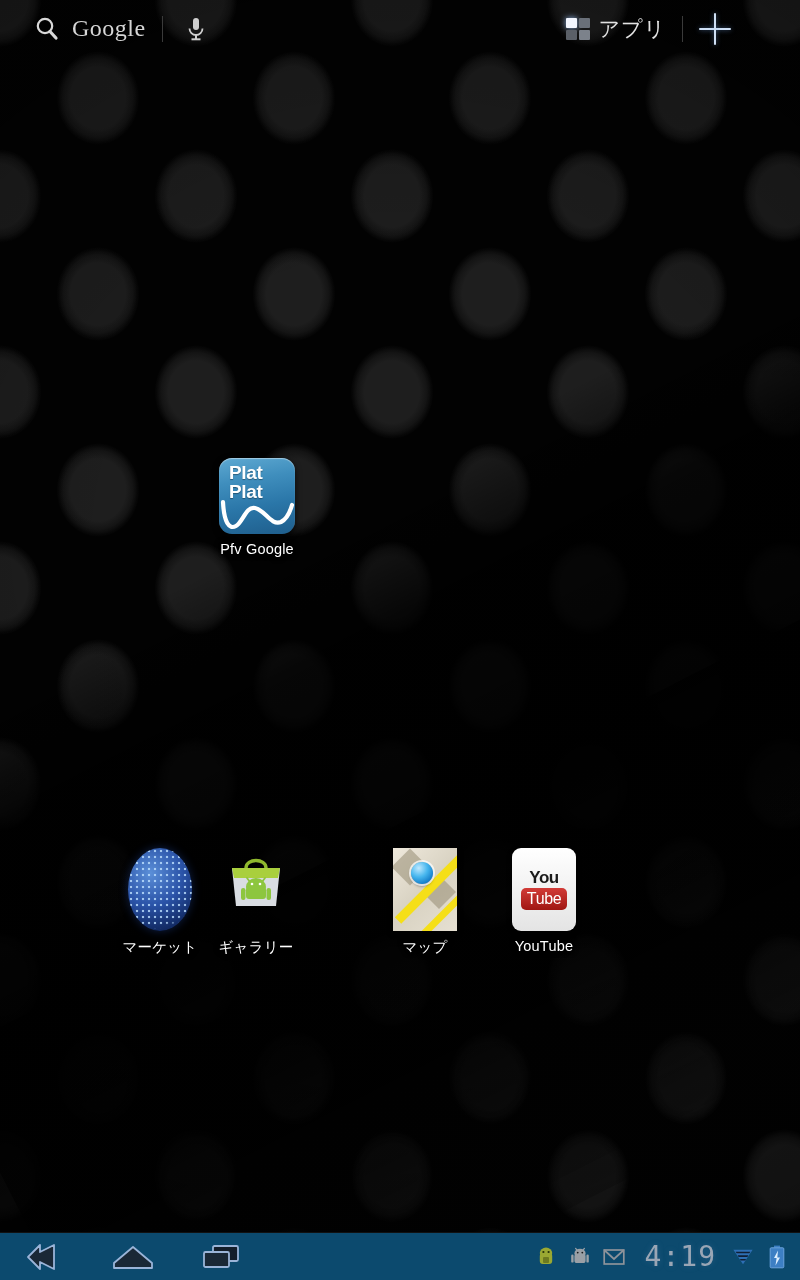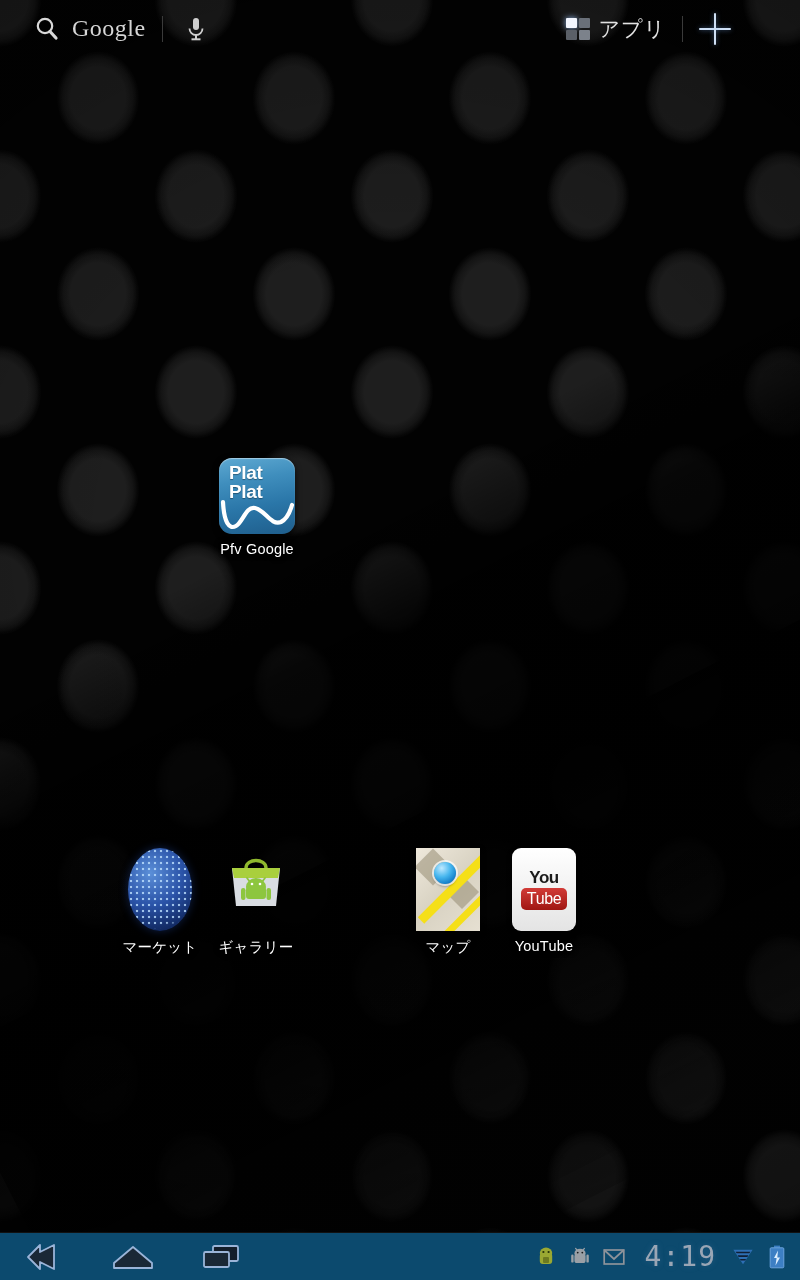--- a/index.html
+++ b/index.html
@@ -120,21 +120,21 @@
     letter-spacing:-0.3px;
   }
   .pfv-icon .pf2 { position:absolute; left:10px; top:24px; color:#fff;
     font-weight:bold; font-size:19px; line-height:19px;
     text-shadow:0 1px 1px rgba(0,0,0,0.35); letter-spacing:-0.3px; }
   .pfv-icon svg { position:absolute; left:0; bottom:2px; }
 
   
   .dock { top:848px; }
   #d0 { left:108px; } #d1 { left:204px; } #d2 { left:300px; }
-  #d3 { left:396px; } #d4 { left:492px; } #d5 { left:588px; }
+  #d3 { left:373px; } #d4 { left:492px; } #d5 { left:588px; }
   .ic { width:64px; height:83px; position:relative; }
 
   
   .ic-browser {
     border-radius:50%;
     background:radial-gradient(circle at 35% 30%, #5b8fd8 0%, #2a53a8 45%, #15306e 75%, #0a1a44 100%);
     box-shadow:0 0 10px rgba(40,90,200,0.35);
     overflow:hidden;
   }
   .ic-browser::after{

